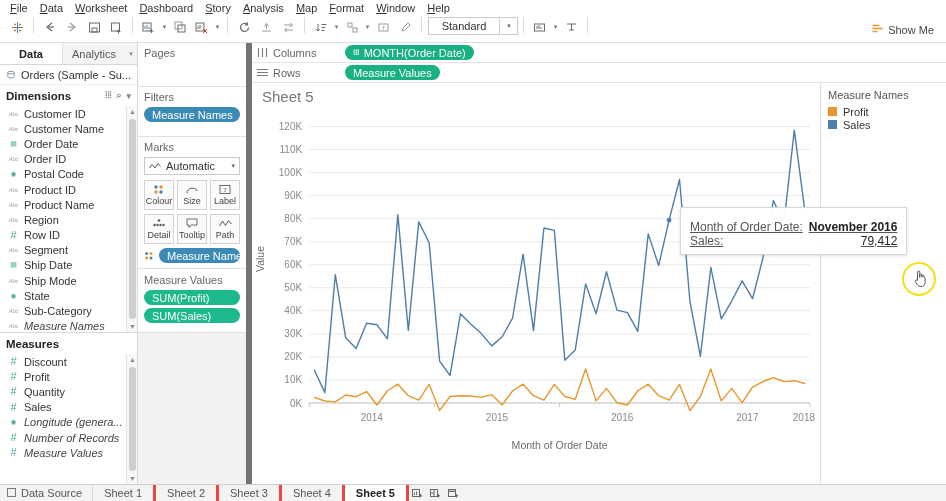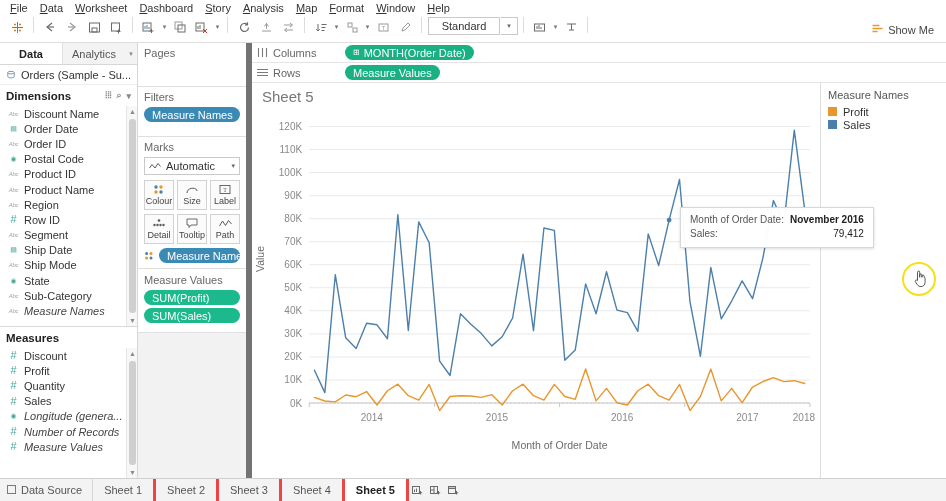--- a/index.html
+++ b/index.html
@@ -114,32 +114,32 @@
   .legend-title { font-size:11px; color:#555; margin-bottom:4px; }
   .legend-item { display:flex; align-items:center; gap:6px; height:13px; font-size:11px; color:#333; cursor:default; }
   .sw { width:9px; height:9px; flex:none; }
 
   
   .chart { position:absolute; left:0; top:26px; right:0; bottom:0; }
   .axis-label { font-size:10.5px; fill:#6b6b6b; }
   .tick-label { font-size:10px; fill:#8a8a8a; }
 
   .tooltip { position:absolute; background:rgba(255,255,255,0.96); border:1px solid #d7d7d7;
-             padding:5px 9px 6px 9px; font-size:10px; color:#555; box-shadow:0 1px 3px rgba(0,0,0,0.14);
-             white-space:nowrap; }
+             padding:12px 9px 6px 9px; font-size:12px; color:#555; box-shadow:0 1px 3px rgba(0,0,0,0.14);
+             white-space:nowrap;text-decoration:underline; }
   .tt-row { display:flex; line-height:14px; }
   .tt-k { }
   .tt-v { font-weight:bold; color:#222; margin-left:6px; }
   .tt-v.plain { font-weight:normal; color:#222;text-align:right; }
   .hl-circle { position:absolute; width:34px; height:34px; border:2.5px solid #f4e11a;
                border-radius:50%; pointer-events:none; }
   .cursor-hand { position:absolute; pointer-events:none; }
 
   
-  .statusbar { height:23px; flex:none; display:flex; align-items:stretch; background:#f3f3f3;
+  .statusbar { height:17px; flex:none; display:flex; align-items:stretch; background:#f3f3f3;
                border-top:1px solid #d0d0d0; font-size:11px; }
   .sb-ds { display:flex; align-items:center; gap:5px; padding:0 10px 0 7px; color:#555;
            border-right:1px solid #d8d8d8; cursor:default; }
   .sheettab { display:flex; align-items:center; padding:0 11px; color:#555; cursor:default;
               border-right:3px solid #ef4444; }
   .sheettab.active { background:#fff; color:#222; font-weight:bold; }
   .newbtn { width:18px; display:flex; align-items:center; justify-content:center; color:#666; cursor:default; }
   .sb-fill { flex:1; }
 </style>
 </head>
@@ -311,21 +311,25 @@
         <span>Dimensions</span>
         <span class="tools">
           <span>⦙⦙⦙</span>
           <span>⌕</span>
           <span>▾</span>
         </span>
       </div>
       <div class="fieldlist dims" id="dims">
           <div class="field">
             <span class="ic abc">Abc</span>
-            <span class="fname">Discount Name</span>
+            <span class="fname">Customer ID</span>
+          </div>
+          <div class="field">
+            <span class="ic abc">Abc</span>
+            <span class="fname">Customer Name</span>
           </div>
           <div class="field">
             <span class="ic date">▤</span>
             <span class="fname">Order Date</span>
           </div>
           <div class="field">
             <span class="ic abc">Abc</span>
             <span class="fname">Order ID</span>
           </div>
           <div class="field">

